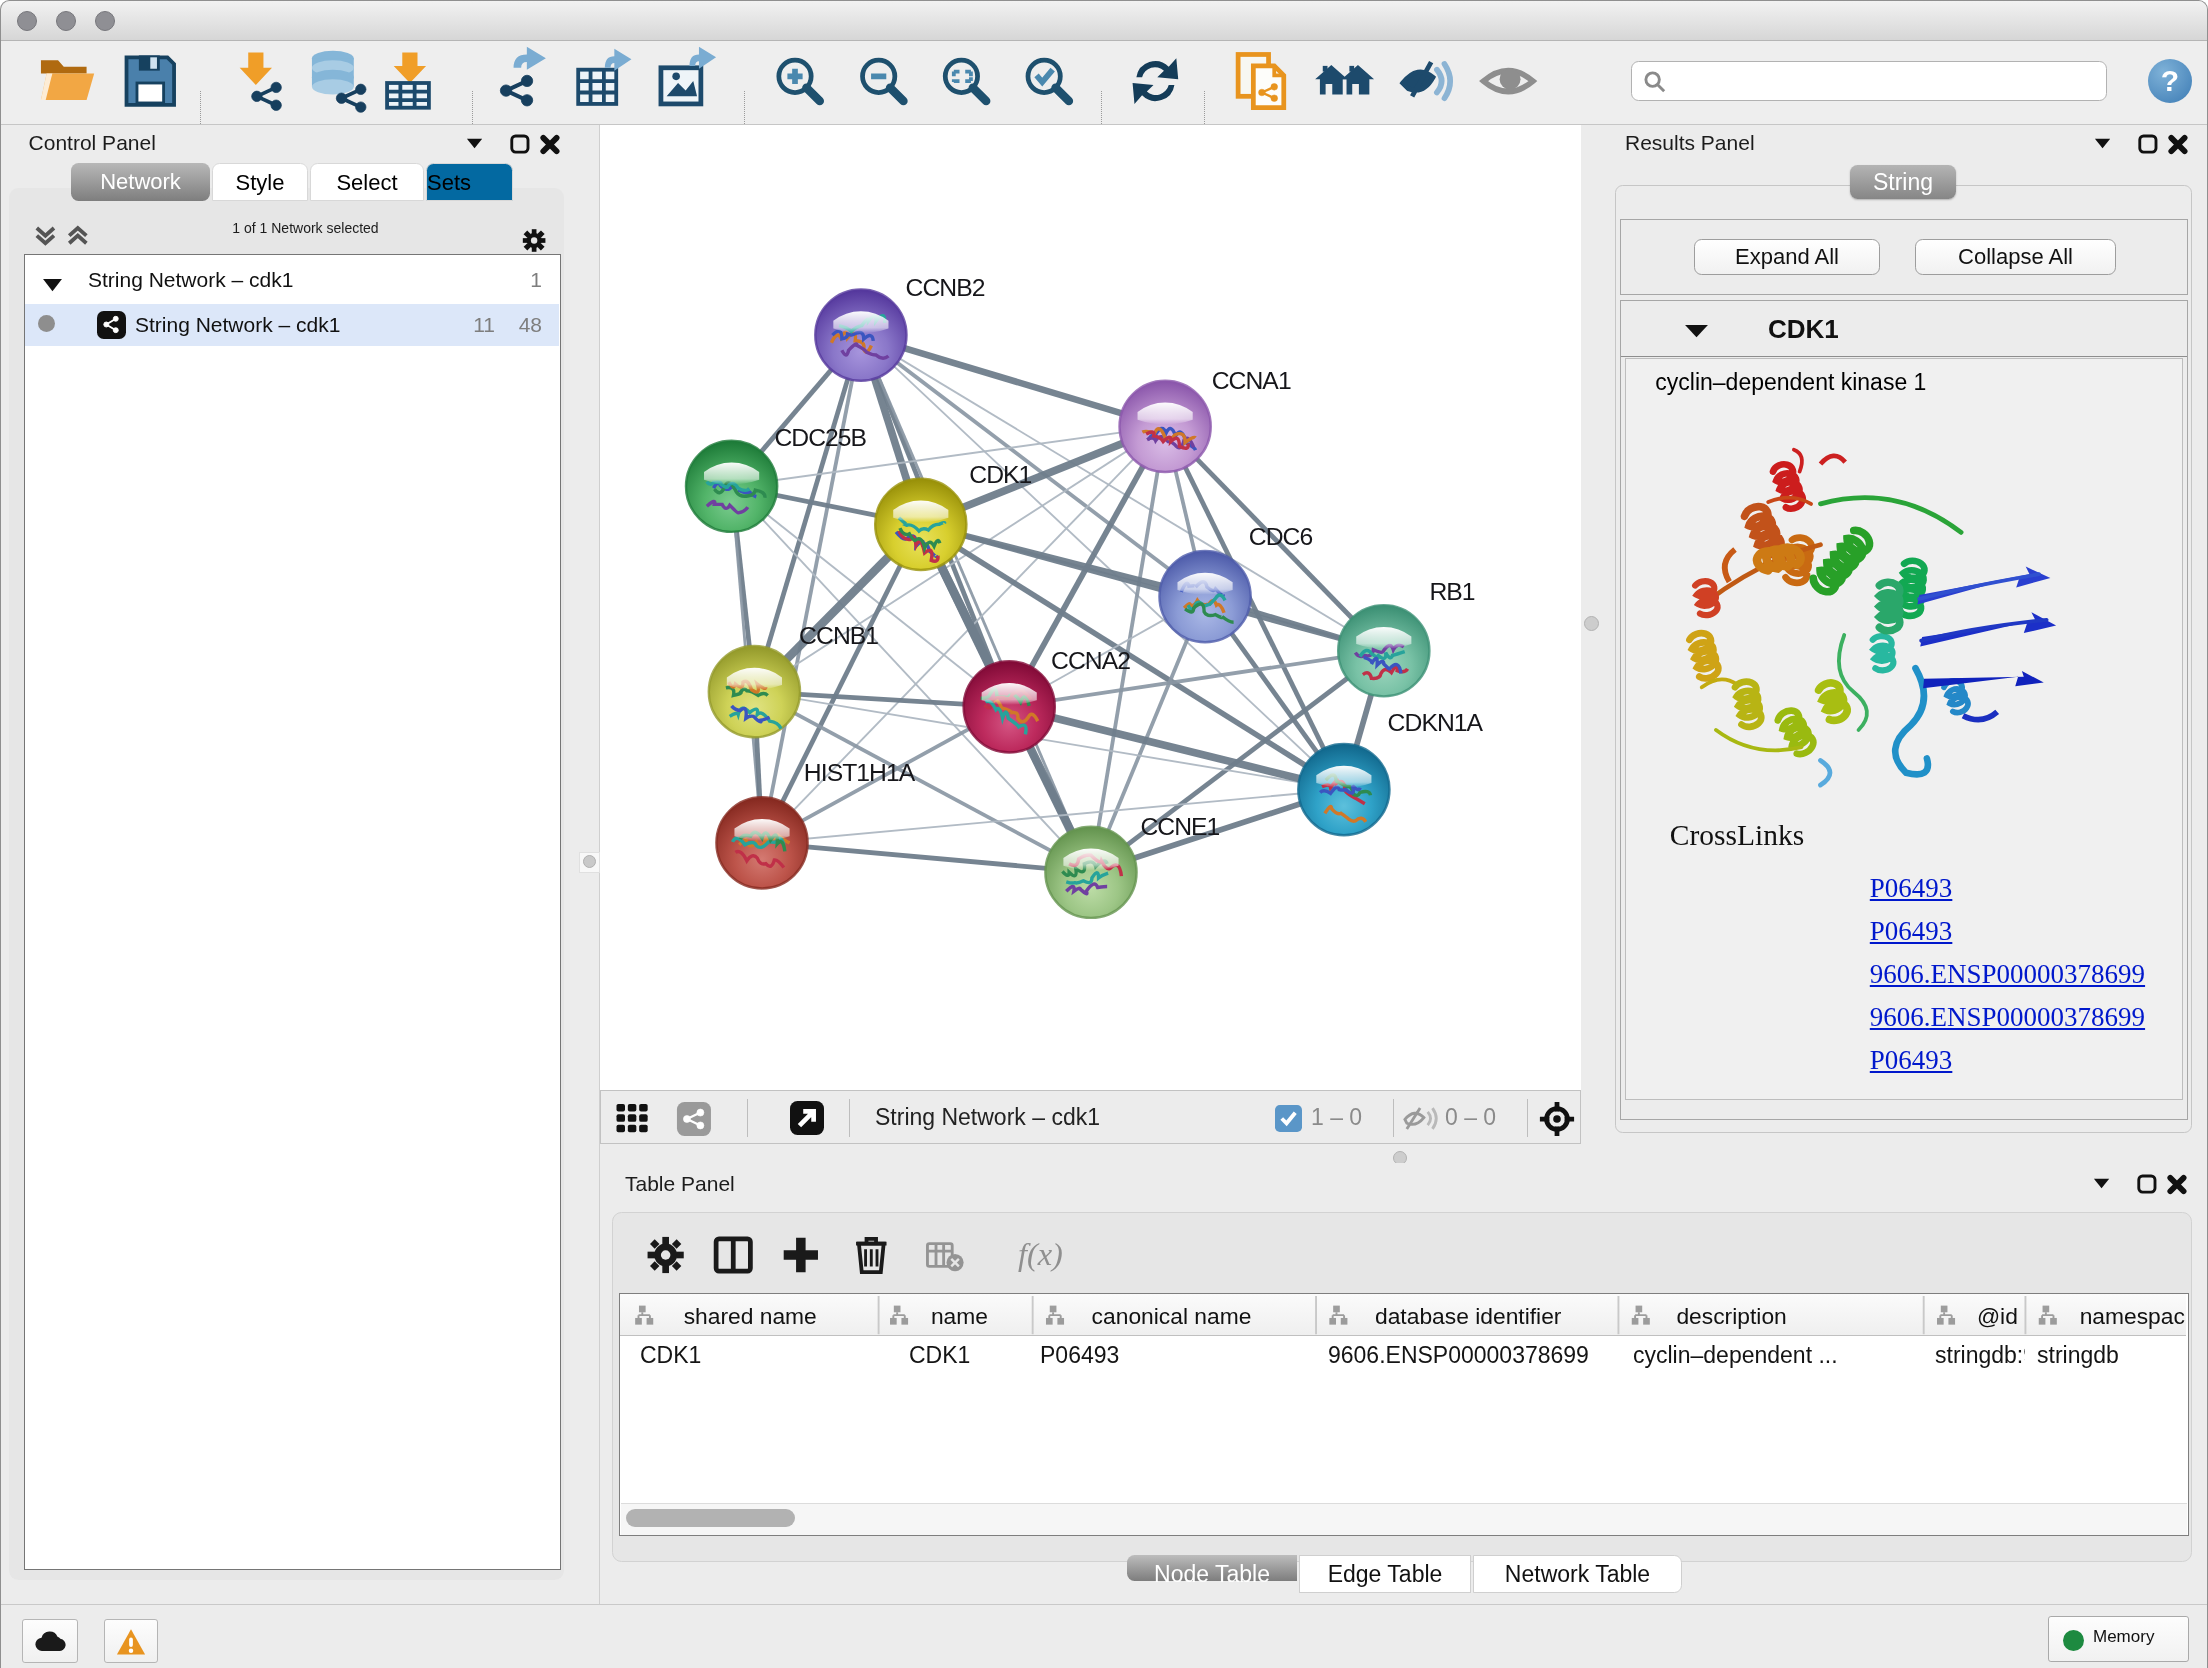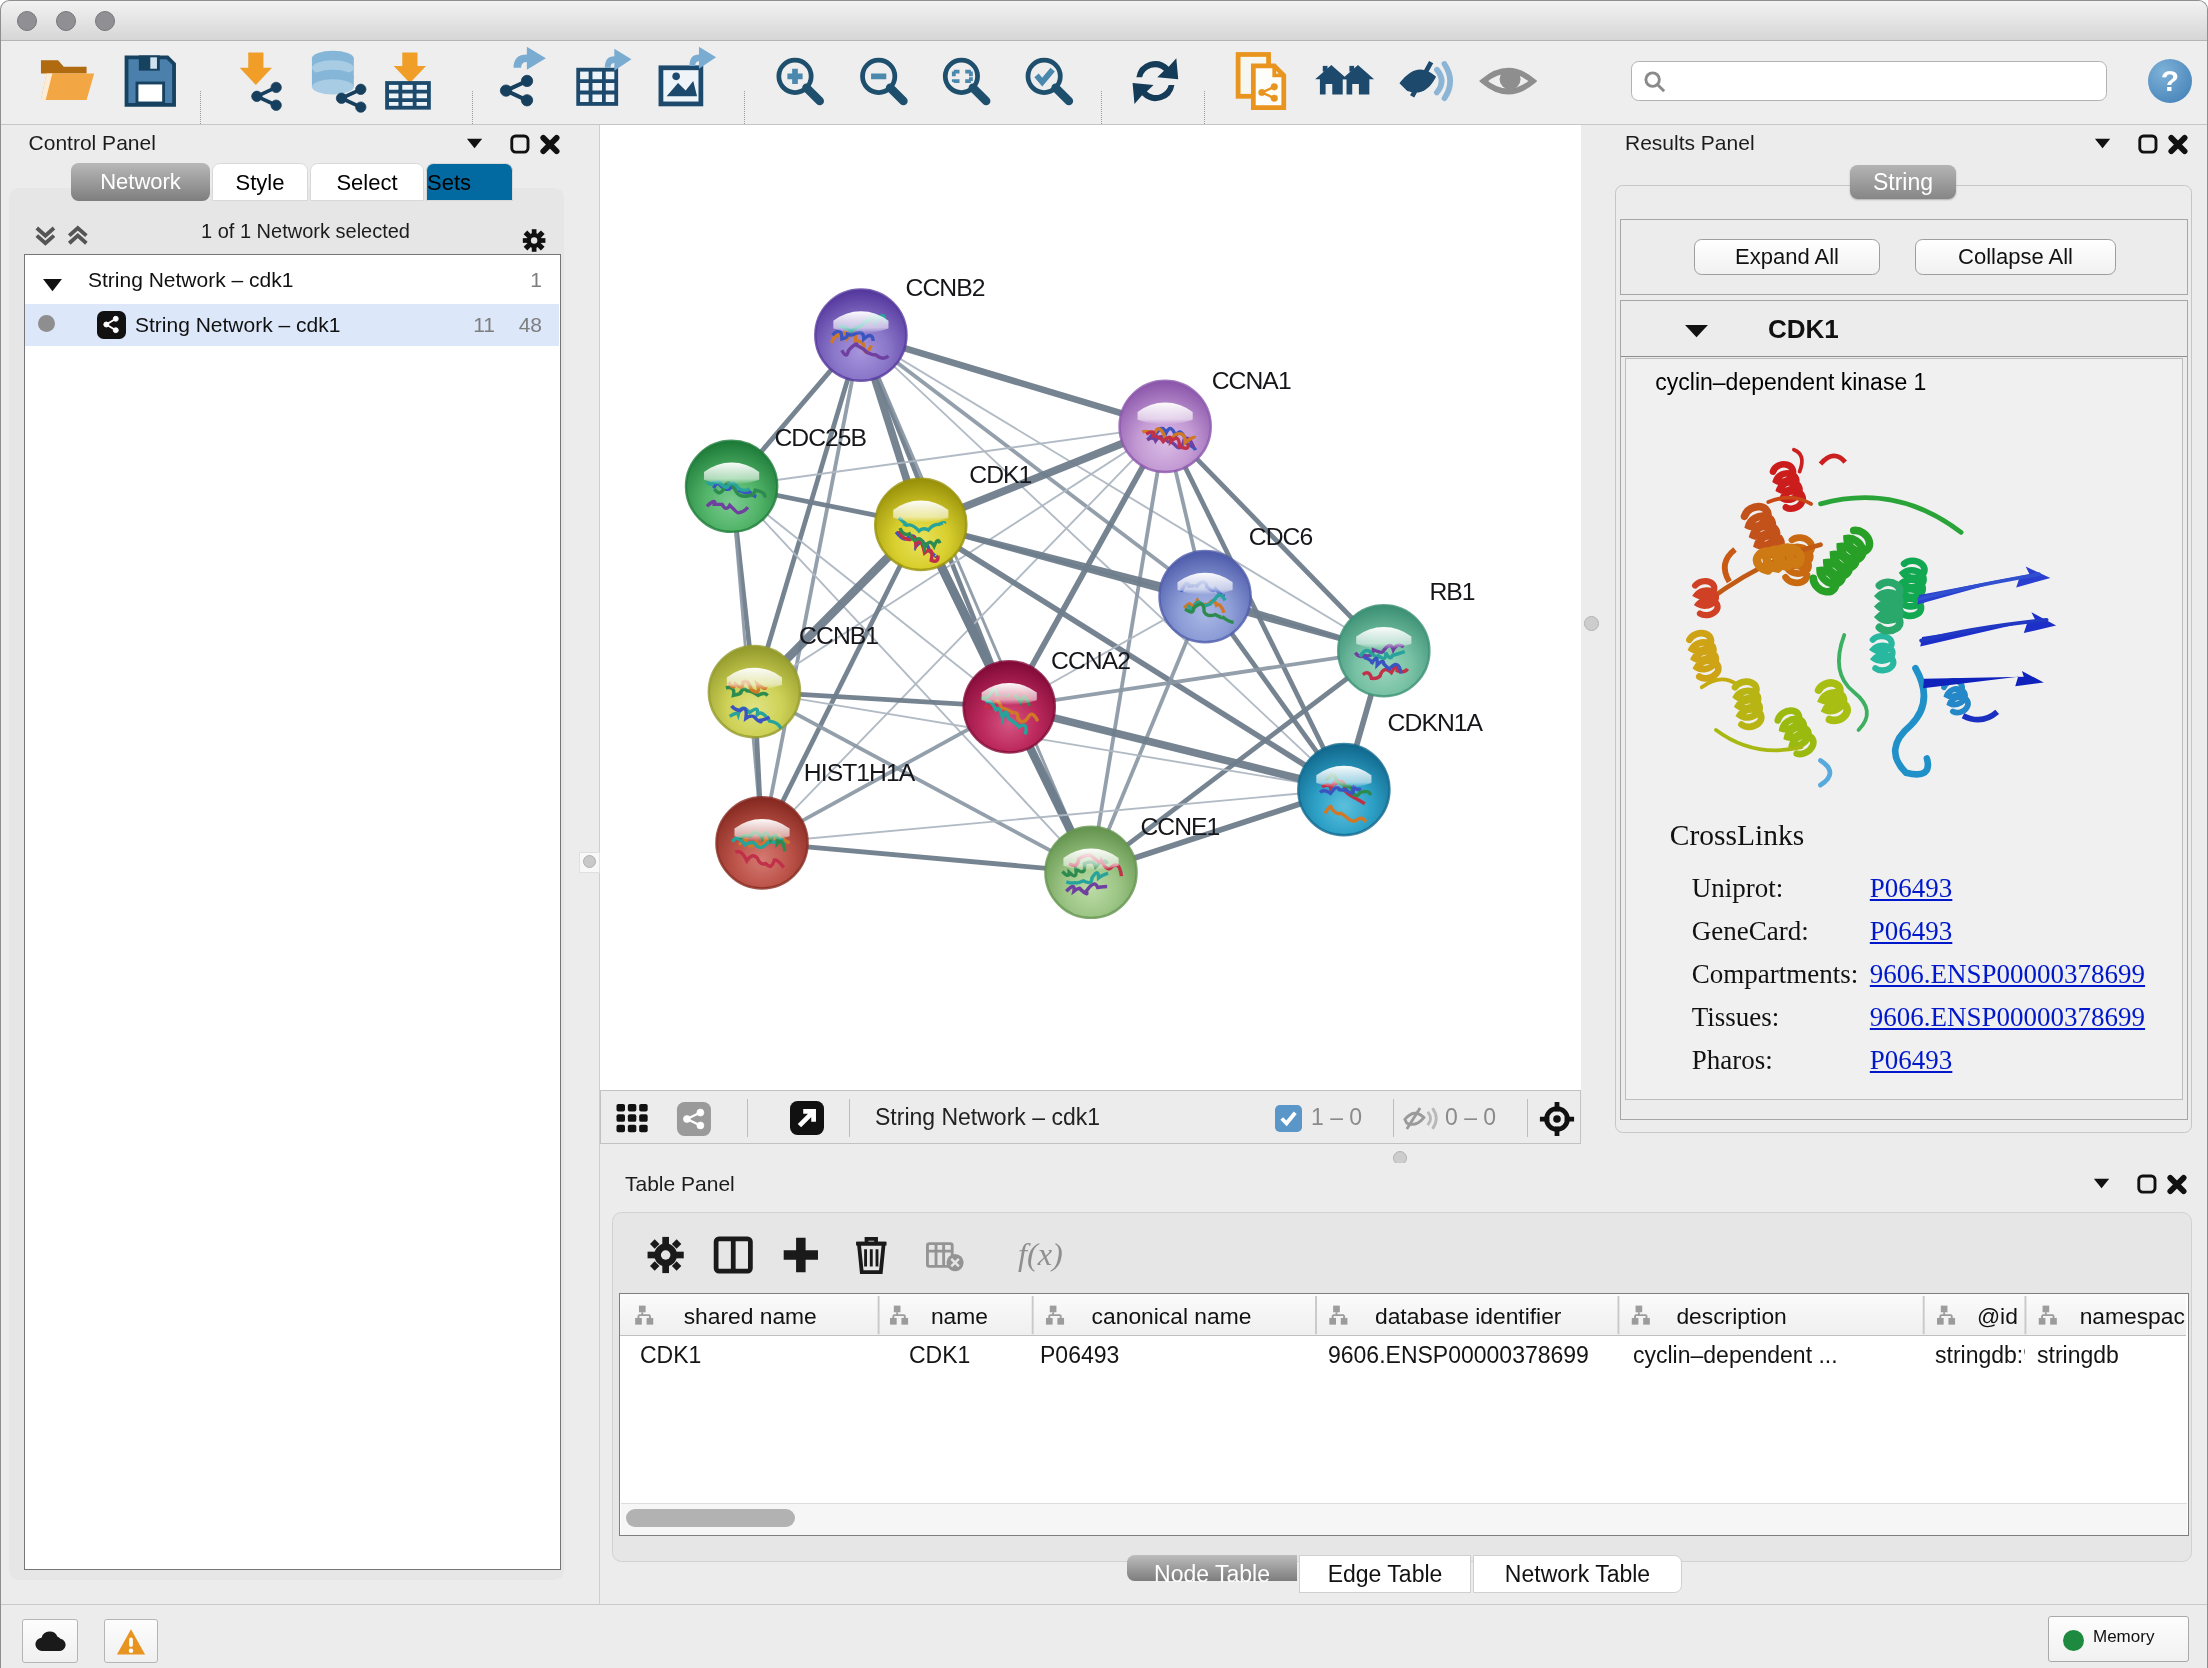--- a/index.html
+++ b/index.html
@@ -172,21 +172,21 @@
   <div class="abs" style="left:211px;top:38px;width:96px;height:38px;background:#fff;border-radius:7.6px 7.6px 0 0;border:1px solid #d8d8d8;font-size:22px;text-align:center;line-height:38px">Style</div>
   <div class="abs" style="left:309px;top:38px;width:114px;height:38px;background:#fff;border-radius:7.6px 7.6px 0 0;border:1px solid #d8d8d8;font-size:22px;text-align:center;line-height:38px">Select</div>
   <div class="abs" style="left:425px;top:38px;width:87px;height:38px;background:#0369a1;border-radius:7.6px 7.6px 0 0;border:1px solid #d8d8d8;font-size:22px;text-align:left;line-height:38px">Sets</div>
 
   <svg class="abs" style="left:32px;top:99px" width="61" height="27" viewBox="0 0 64 28">
     <g stroke="#555" stroke-width="4" fill="none">
           <path d="M4 4 L13 12 L22 4 M4 12 L13 20 L22 12"></path>
           <path d="M38 12 L47 4 L56 12 M38 20 L47 12 L56 20"></path>
         </g>
   </svg>
-  <div class="abs" style="left:105px;top:95px;width:399px;text-align:center;font-size:20px;color:#1c1c1c">1 of 1 Network selected</div>
+  <div class="abs" style="left:105px;top:95px;width:399px;text-align:center;font-size:14px;color:#1c1c1c">1 of 1 Network selected</div>
   <svg class="abs" style="left:519px;top:103px" width="32" height="25" viewBox="0 0 34 26">
     <g fill="#111">
           <circle cx="15" cy="13" r="8"></circle>
           <circle cx="15" cy="13" r="3.4" fill="#e6e6e6"></circle>
     <g>
             <rect x="12.5" y="1" width="5" height="6"></rect>
             <rect x="12.5" y="19" width="5" height="6"></rect>
             <rect x="3" y="10.5" width="6" height="5"></rect>
             <rect x="21" y="10.5" width="6" height="5"></rect>
             <rect x="5" y="3.5" width="5.5" height="5.5" transform="rotate(45 7.7 6.2)"></rect>
@@ -563,23 +563,20 @@
 <path d="M 256 206 Q 310 192 388 184" fill="none" stroke="#2038c4" stroke-width="4" stroke-linecap="round"></path>
 <path d="M 150 332 Q 170 345 150 358" fill="none" stroke="#58aadd" stroke-width="5" stroke-linecap="round"></path>
 <path d="M150 20 q14 -16 26 -2" fill="none" stroke="#cc2020" stroke-width="5"></path>
 <path d="M95 132 a10 13 100 1 1 10 -2 a10 13 100 1 1 10 -2 a10 13 100 1 1 10 -2" fill="none" stroke="#cd7a14" stroke-width="9" stroke-linecap="round"></path>
 <path d="M148 258 a9 12 70 1 1 3.8 10.3 a9 12 70 1 1 3.8 10.3 a9 12 70 1 1 3.8 10.3" fill="none" stroke="#a8be12" stroke-width="8" stroke-linecap="round"></path>
 <path d="M212 148 a9 12 90 1 1 0 11 a9 12 90 1 1 0 11 a9 12 90 1 1 0 11 a9 12 90 1 1 0 11" fill="none" stroke="#2aa76a" stroke-width="8" stroke-linecap="round"></path>
 <path d="M300 285 q20 10 36 -4" fill="none" stroke="#1b2fc0" stroke-width="6"></path>
 <path d="M60 110 q-18 14 -6 34" fill="none" stroke="#c85a16" stroke-width="6"></path>
 </svg>
      <div class="abs" style="left:44px;top:460px;font-family:'Liberation Serif',serif;font-size:29.5px;font-weight:normal;color:#111">CrossLinks</div>
-     <div class="abs" style="left:66px;top:508px;font-family:'Liberation Serif',serif;font-size:27px;color:#111;line-height:43px">
-       Uniprot:<br>GeneCard:<br>Compartments:<br>Tissues:<br>Pharos:
-     </div>
      <div class="abs" style="left:244px;top:508px;font-family:'Liberation Serif',serif;font-size:27px;color:#0018cc;line-height:43px;text-decoration:underline">
        P06493<br>P06493<br>9606.ENSP00000378699<br>9606.ENSP00000378699<br>P06493
      </div>
    </div>
  </div>
 </div>
 
 <div class="abs" style="left:600px;top:1162px;width:1608px;height:441px;background:#ececec">
  <div class="panel-title abs" style="left:24px;top:8.6px">Table Panel</div>
  <svg class="abs" style="left:1491px;top:11.4px" width="105" height="23" viewBox="0 0 110 24">

